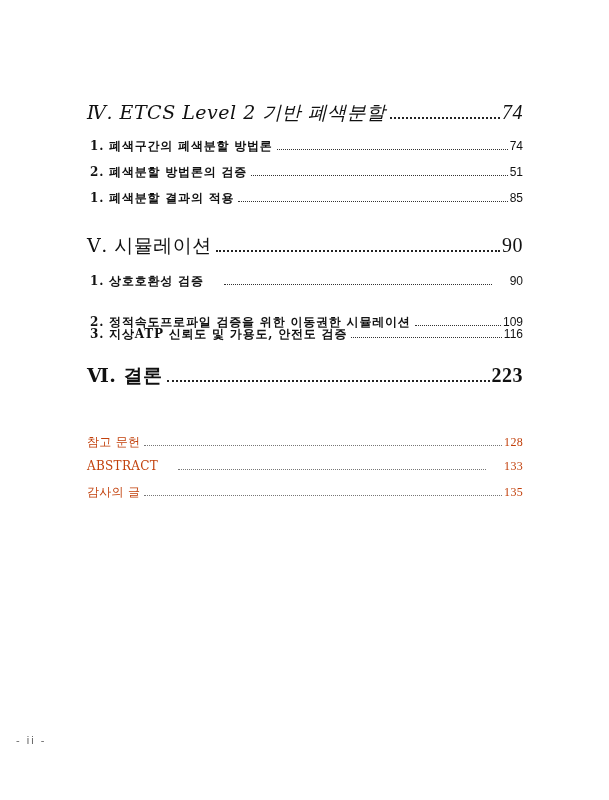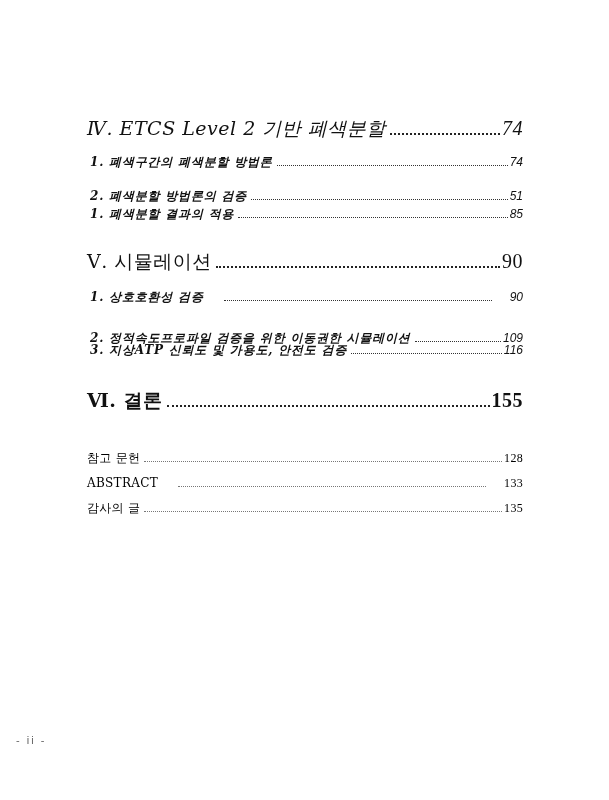--- a/index.html
+++ b/index.html
@@ -2,32 +2,32 @@
 <html><head>
 <meta charset="utf-8">
 <style>
   html, body { margin:0; padding:0; background:#ffffff; }
   body { width:609px; height:800px; position:relative; overflow:hidden;
          font-family:"DejaVu Serif","Liberation Serif",serif; color:#111; }
   .toc { position:absolute; left:87px; width:436px; }
   .row { display:flex; align-items:baseline; white-space:nowrap; position:absolute; left:0; right:0; }
   .row .label { flex:0 0 auto; padding-right:4px; }
   .row .leader { flex:1 1 auto; border-bottom:2px dotted #333; margin-bottom:4px; height:0; }
-  .row .page { flex:0 0 auto; padding-left:2px;margin-top:17px; }
+  .row .page { flex:0 0 auto; padding-left:2px; }
 
   .chapter { font-size:19px; font-weight:normal; letter-spacing:0.5px; }
   .chapter .label { font-family:"DejaVu Serif","Liberation Serif",serif; }
   .chapter .leader { border-bottom:2px dotted #222; margin-bottom:5px; }
   .chapter .page { font-size:20px; font-family:"Liberation Serif",serif; }
 
-  .section { font-size:12px; font-weight:bold; letter-spacing:0.8px; left:3px;font-style:italic; }
+  .section { font-size:12px; font-weight:bold; letter-spacing:0.8px; left:3px; }
   .section .leader { border-bottom:1px dotted #333; margin-bottom:3px; }
   .section .page { font-family:"Liberation Sans",sans-serif; font-weight:normal; font-size:12px; letter-spacing:0; }
 
-  .front { font-size:12px; color:#000000; letter-spacing:0.3px; }
+  .front { font-size:12px; color:#c2410c; letter-spacing:0.3px; }
   .front .leader { border-bottom:1px dotted #777; margin-bottom:3px; }
   .front .page { font-family:"Liberation Serif",serif; }
 
   .footer { position:absolute; top:734px; left:16px; width:609px; text-align:left;
             font-family:"Liberation Sans",sans-serif; font-size:11px; color:#666; letter-spacing:2px; }
 </style>
 </head>
 <body>
 
 <div class="toc">
@@ -35,21 +35,21 @@
   <div class="row chapter" style="top:100px;font-style:italic;">
     <span class="label">Ⅳ. ETCS Level 2 기반 폐색분할</span>
     <span class="leader"></span>
     <span class="page">74</span>
   </div>
   <div class="row section" style="top:138px;">
     <span class="label">1. 폐색구간의 폐색분할 방법론</span>
     <span class="leader"></span>
     <span class="page">74</span>
   </div>
-  <div class="row section" style="top:172px;">
+  <div class="row section" style="top:164px;">
     <span class="label">2. 폐색분할 방법론의 검증</span>
     <span class="leader"></span>
     <span class="page">51</span>
   </div>
   <div class="row section" style="top:190px;">
     <span class="label">1. 폐색분할 결과의 적용</span>
     <span class="leader"></span>
     <span class="page">85</span>
   </div>
 
@@ -67,24 +67,24 @@
     <span class="label">2. 정적속도프로파일 검증을 위한 이동권한 시뮬레이션</span>
     <span class="leader"></span>
     <span class="page">109</span>
   </div>
   <div class="row section" style="top:326px;">
     <span class="label">3. 지상ATP 신뢰도 및 가용도, 안전도 검증</span>
     <span class="leader"></span>
     <span class="page">116</span>
   </div>
 
-  <div class="row chapter" style="top:372px; font-weight:bold;">
+  <div class="row chapter" style="top:363px; font-weight:bold;">
     <span class="label">Ⅵ. 결론</span>
     <span class="leader"></span>
-    <span class="page">155</span>
+    <span class="page">223</span>
   </div>
 
   <div class="row front" style="top:434px;">
     <span class="label">참고 문헌</span>
     <span class="leader"></span>
     <span class="page">128</span>
   </div>
   <div class="row front" style="top:459px;gap:16px;">
     <span class="label">ABSTRACT</span>
     <span class="leader"></span>

